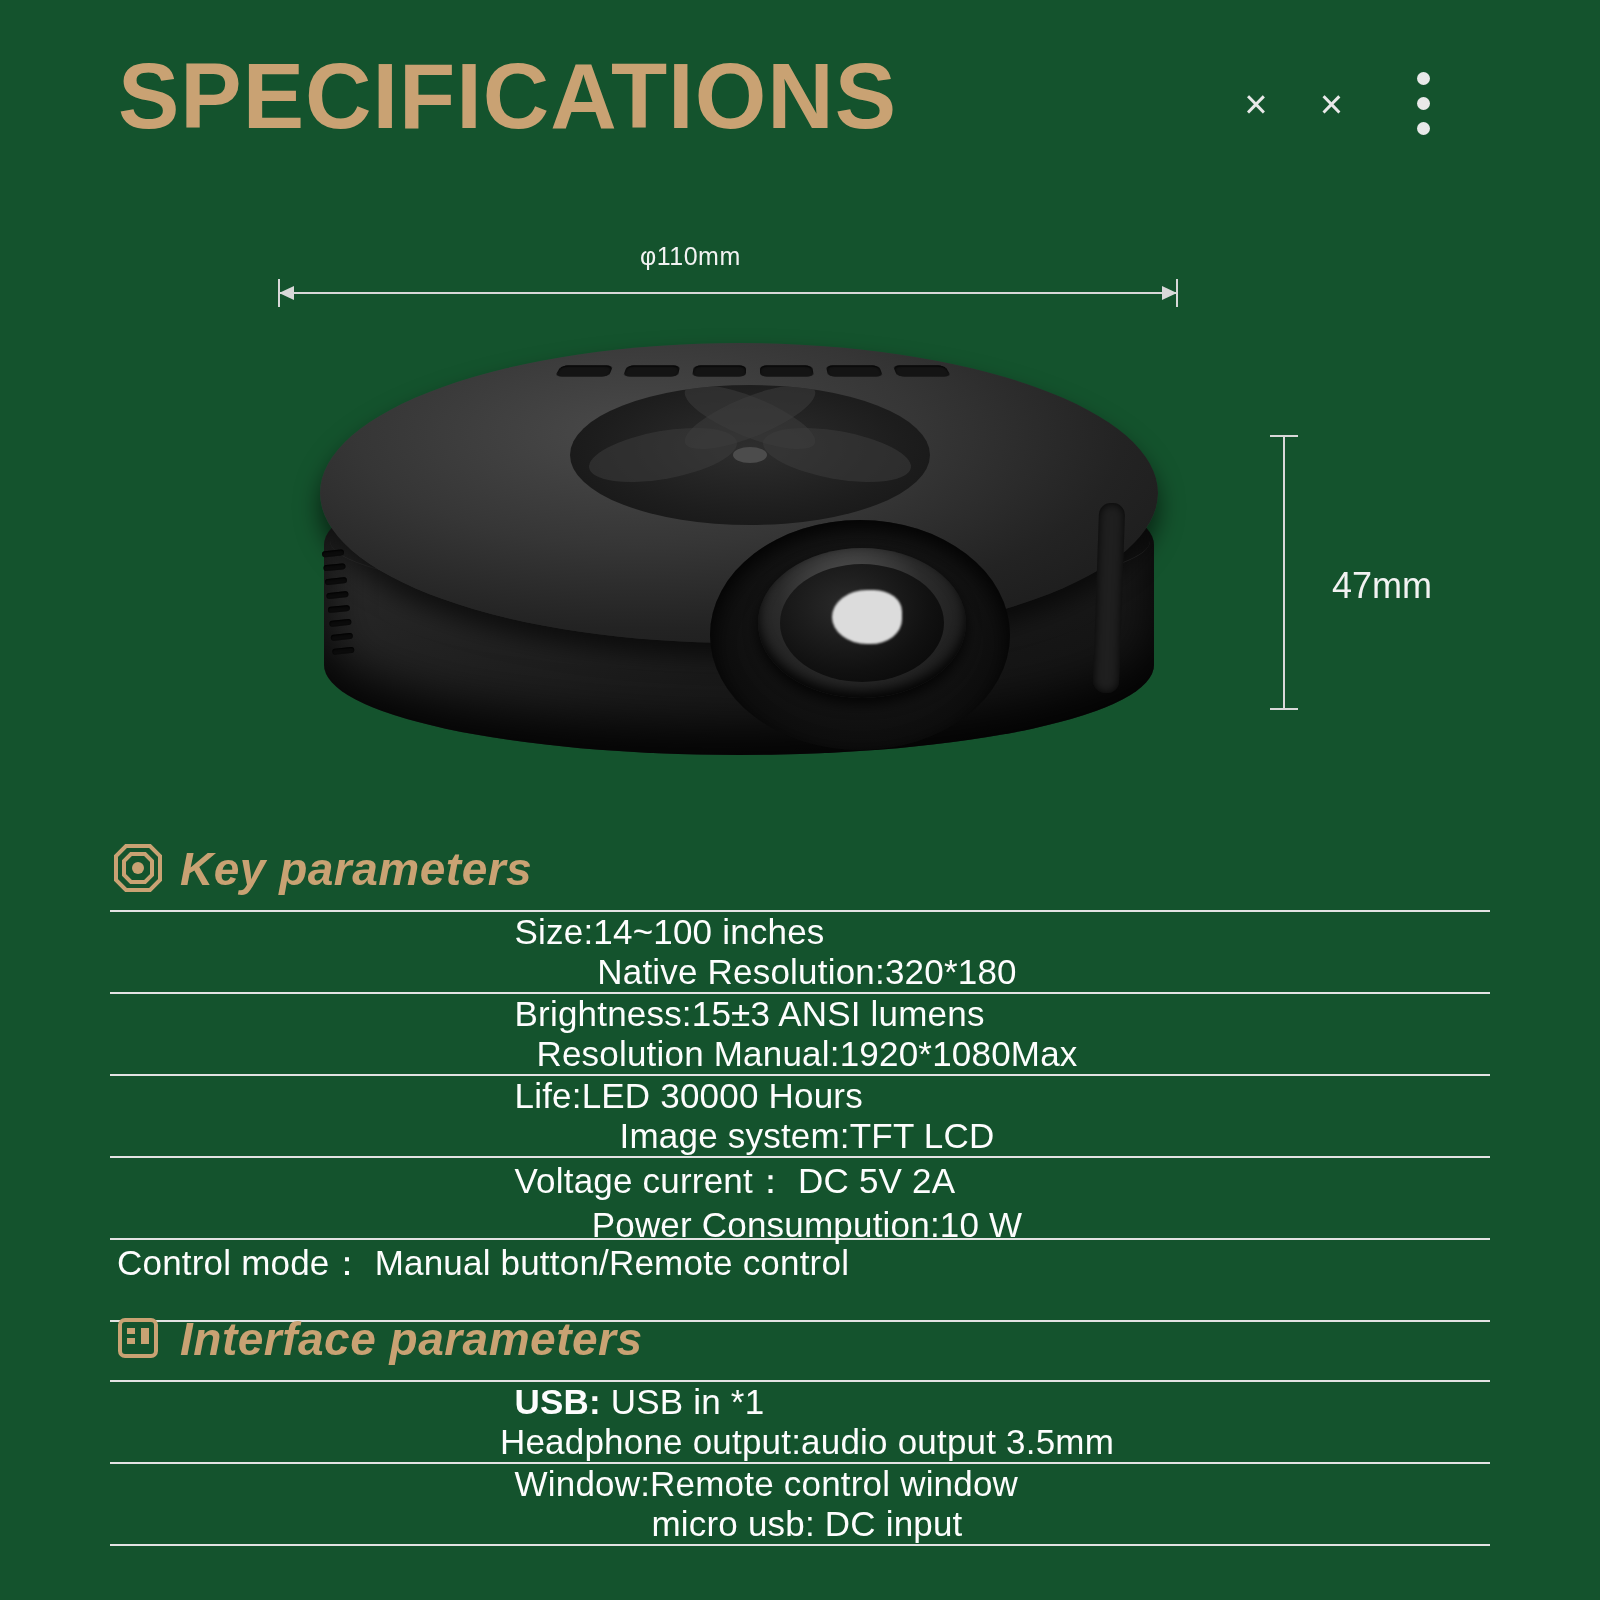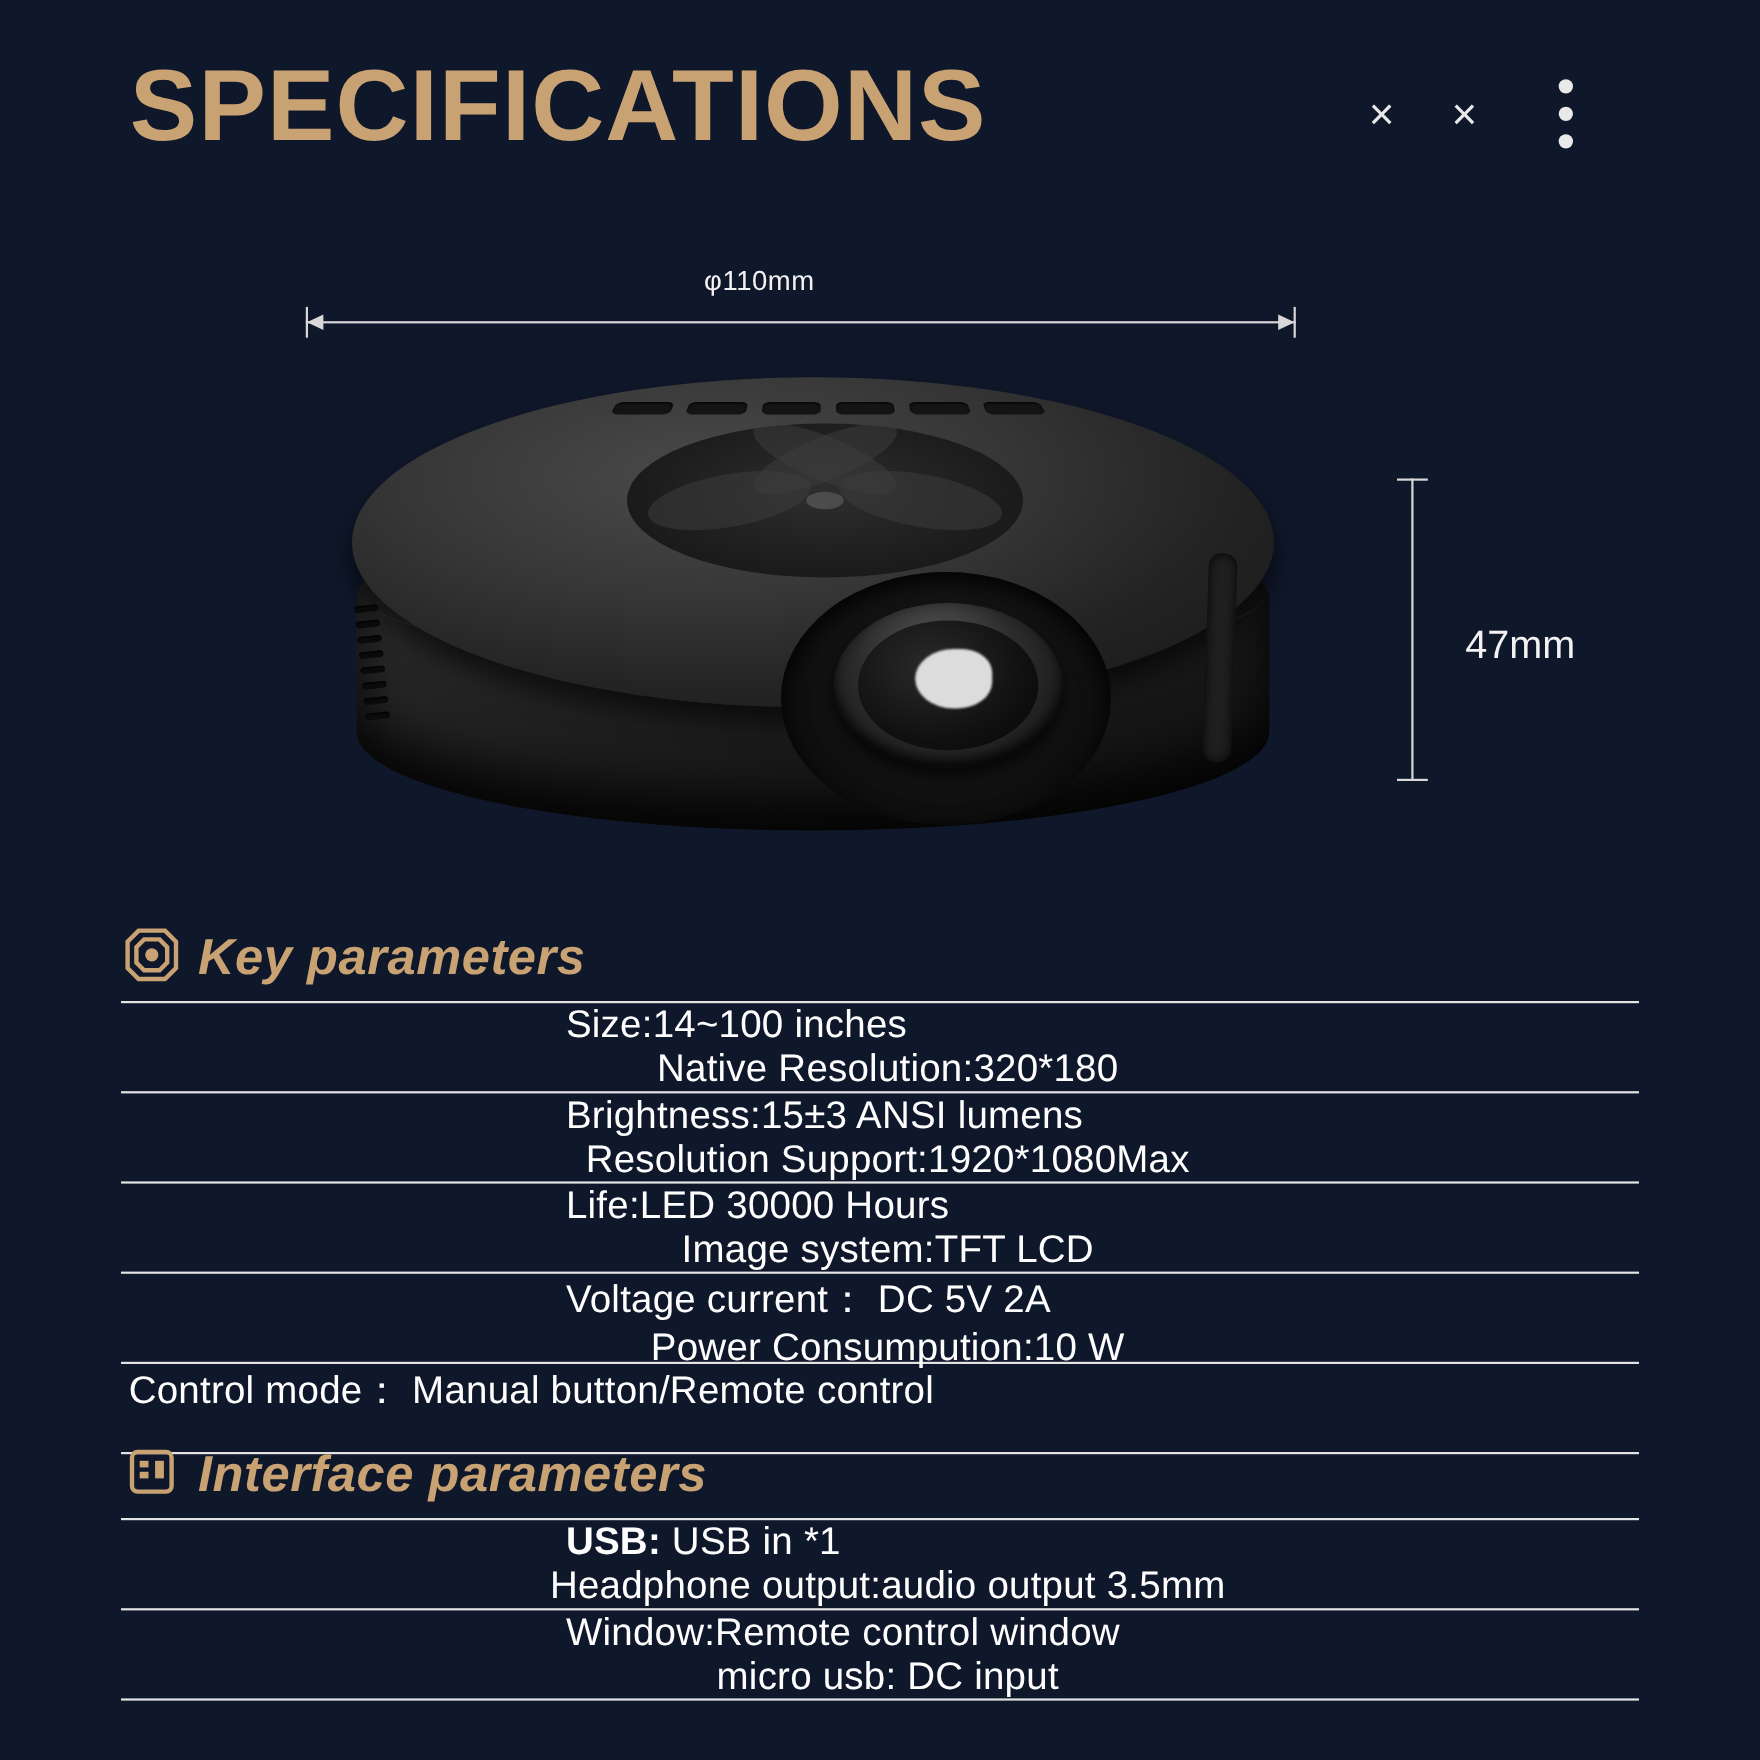--- a/index.html
+++ b/index.html
@@ -12,21 +12,21 @@
     height: 1600px;
     overflow: hidden;
     font-family: "Liberation Sans", sans-serif;
     color: #ffffff;
     position: relative;
   }
 
   .page {
     position: absolute;
     inset: 0;
-    background: #0f172a;
+    background: #14532d;
   }
 
   
   .header {
     position: absolute;
     top: 30px;
     left: 0;
     width: 100%;
     height: 130px;
   }
@@ -422,21 +422,21 @@
       </span>
       <span class="section-title">Key parameters</span>
     </div>
 
     <div class="row">
       <div class="cell c-left">Size:14~100 inches</div>
       <div class="cell c-right">Native Resolution:320*180</div>
     </div>
     <div class="row">
       <div class="cell c-left">Brightness:15±3 ANSI lumens</div>
-      <div class="cell c-right">Resolution Support:1920*1080Max</div>
+      <div class="cell c-right">Resolution Manual:1920*1080Max</div>
     </div>
     <div class="row">
       <div class="cell c-left">Life:LED 30000 Hours</div>
       <div class="cell c-right">Image system:TFT LCD</div>
     </div>
     <div class="row">
       <div class="cell c-left">Voltage current：  DC 5V 2A</div>
       <div class="cell c-right">Power Consumpution:10 W</div>
     </div>
     <div class="row">

